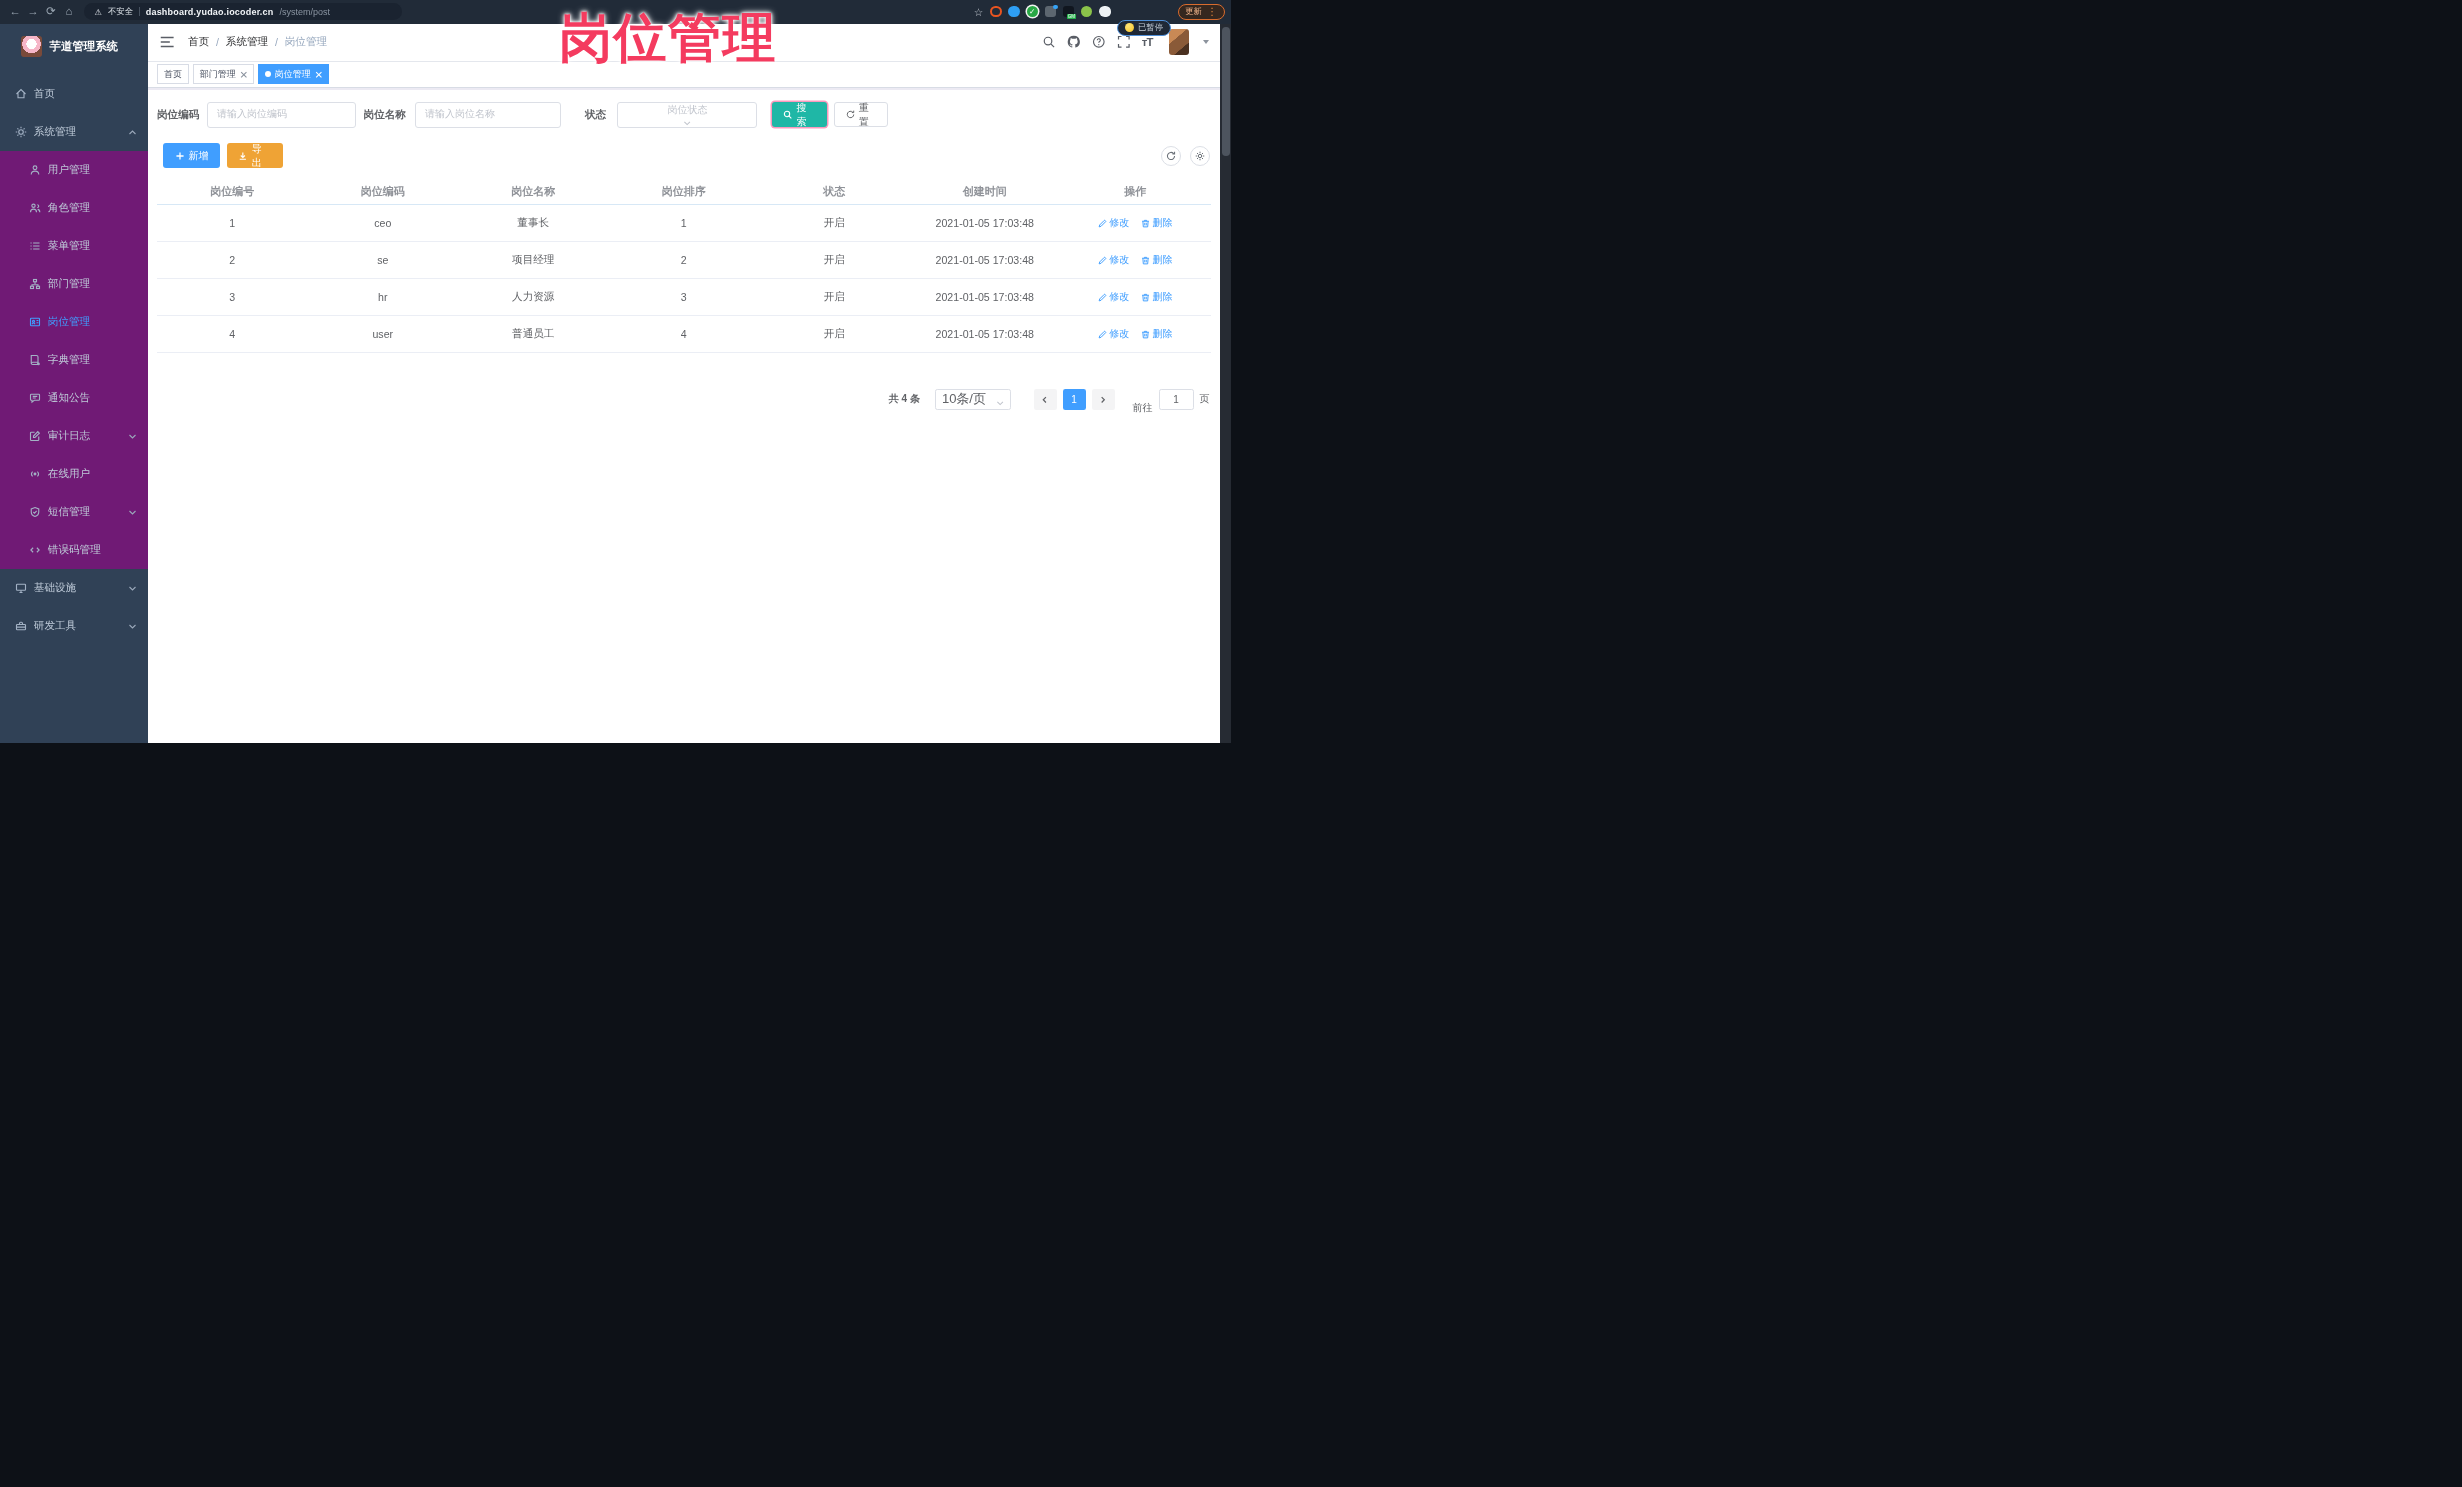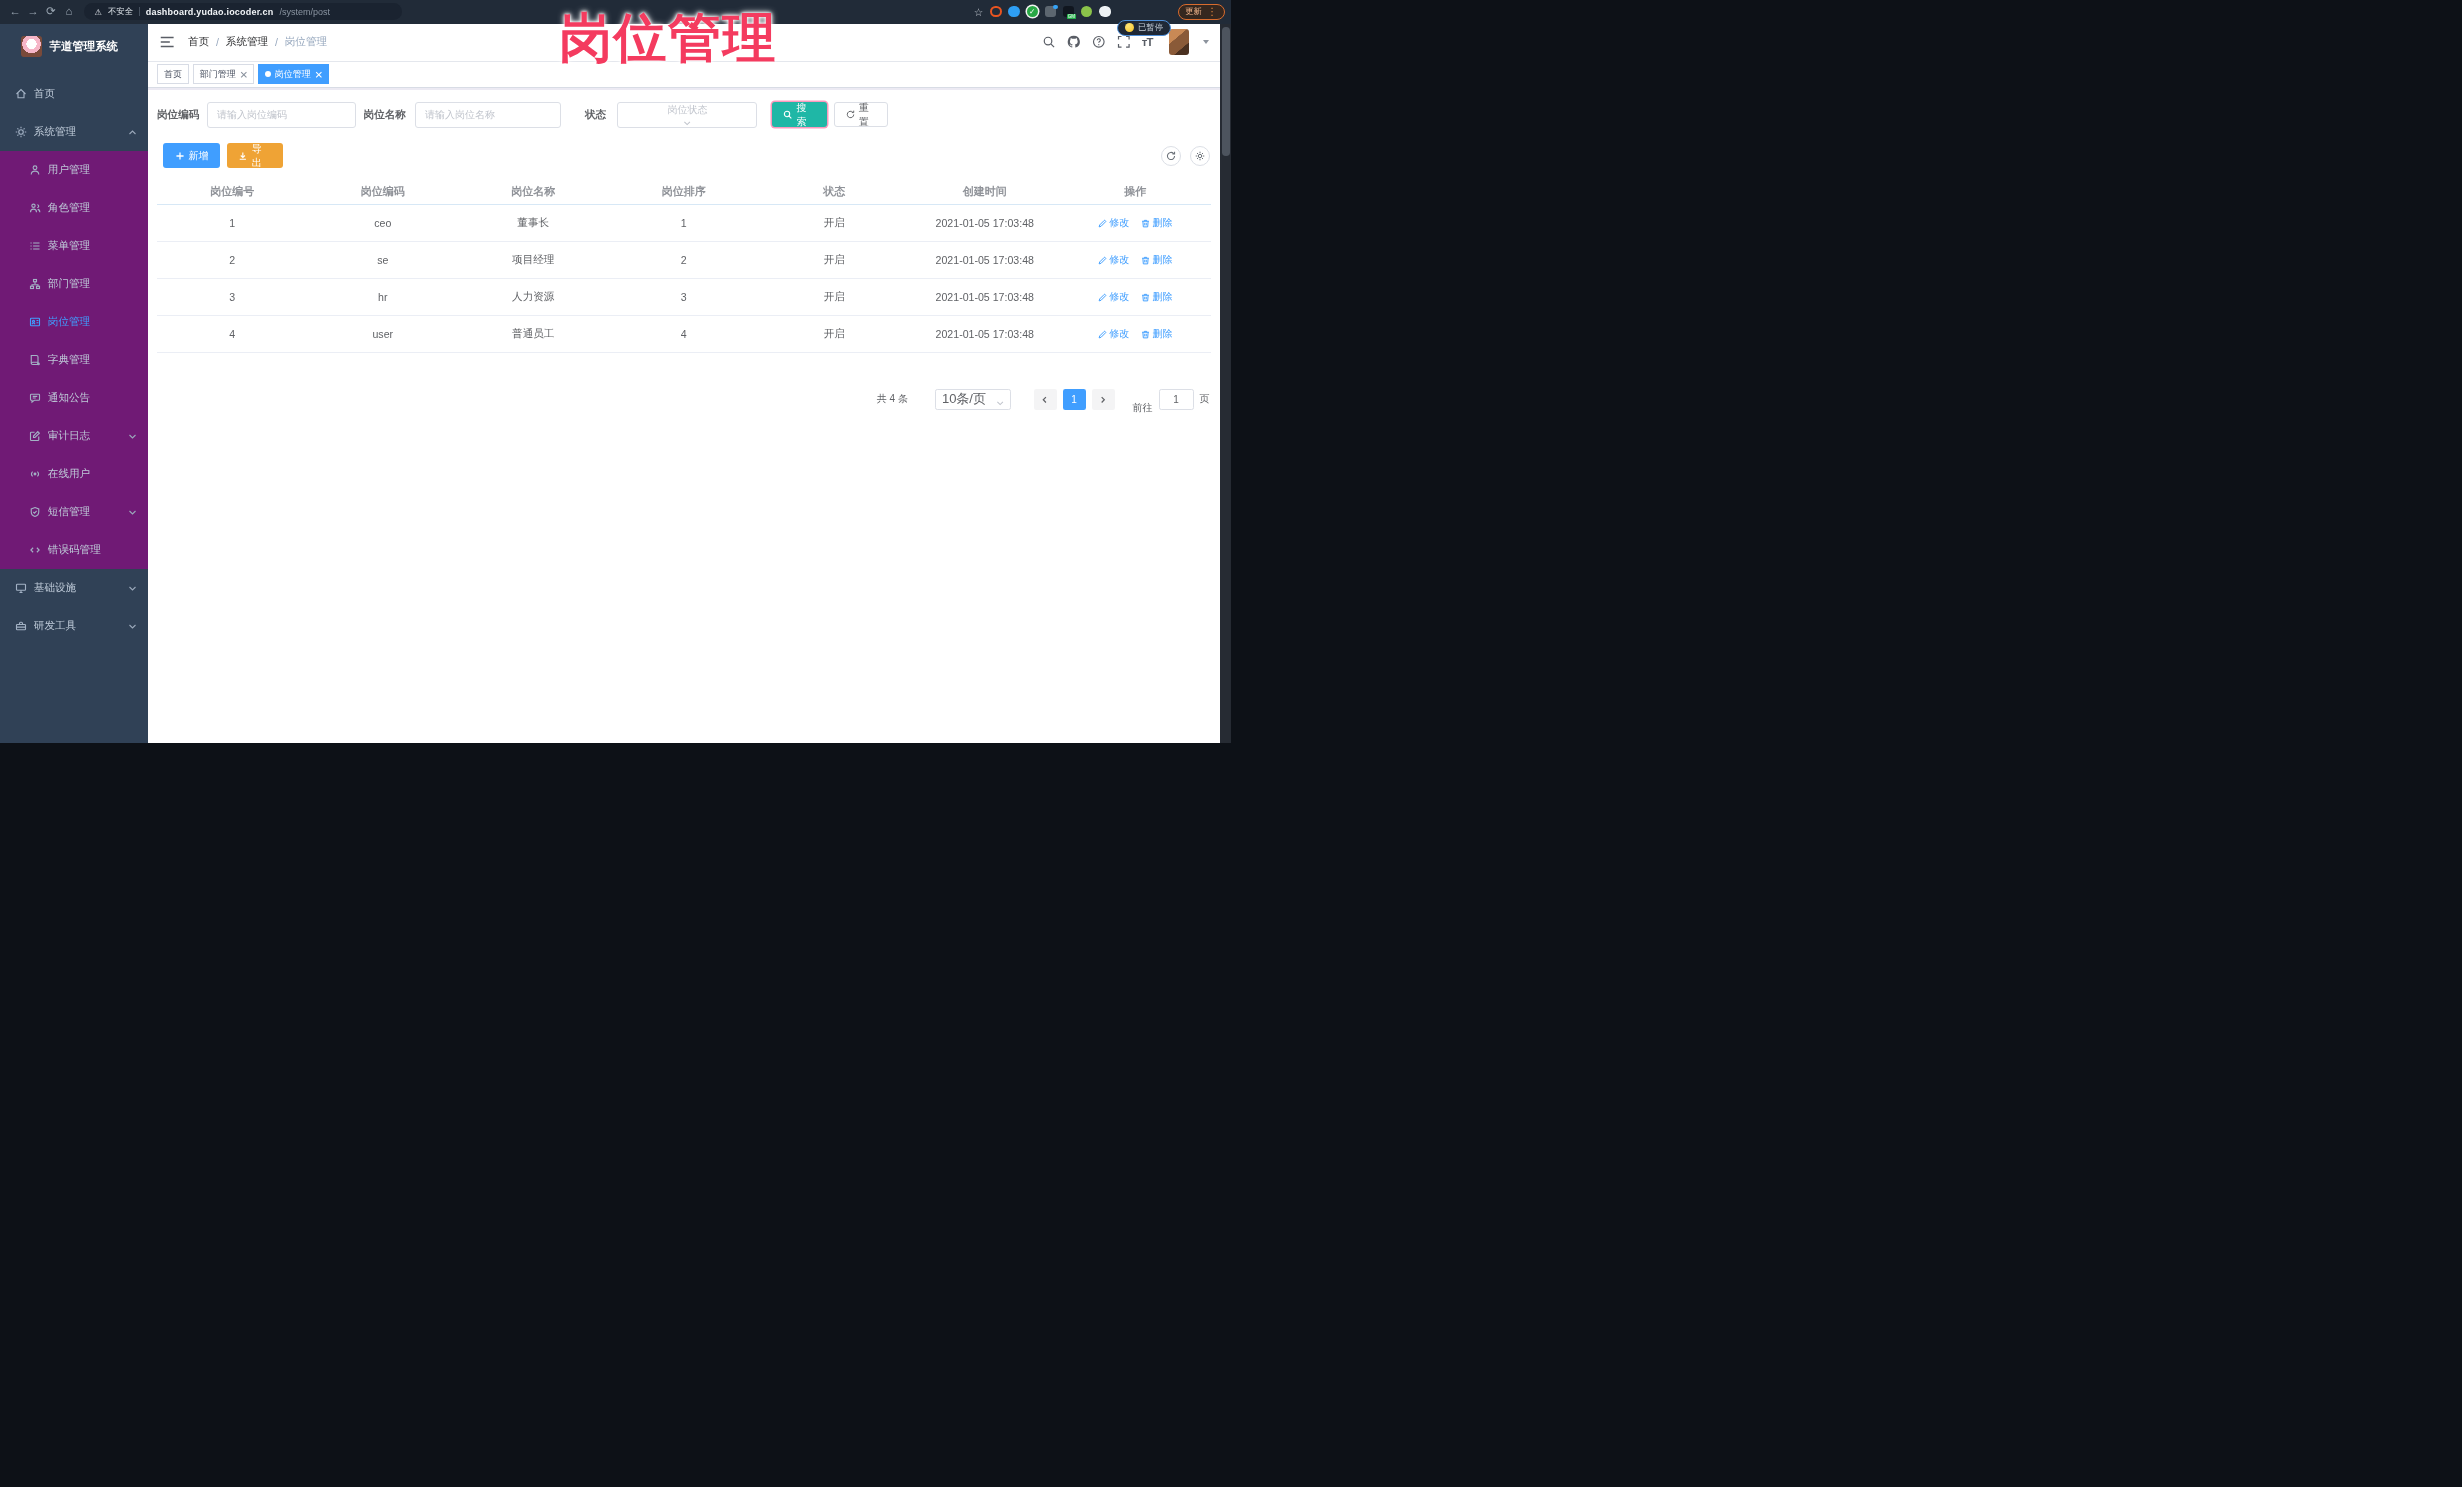--- a/index.html
+++ b/index.html
@@ -72,21 +72,21 @@
   .tag.active { background:#409eff; border-color:#409eff; color:#fff; }
   .tag.active .tx { color:#fff; }
   .tag-dot { width:6px; height:6px; border-radius:50%; background:#fff; }
 
   .content-gap { height:2.3px; background:#eceaf3; }
   .content { padding:0 9px; position:relative; }
 
   
   .filters { display:flex; align-items:center; margin-top:12px; height:26px; }
   .f-label { font-size:10.6px; font-weight:600; color:#606266; white-space:nowrap; }
-  .f-input { height:26px; border:0.8px solid #dcdfe6; border-radius:3px; padding:0 9px; font-size:10px; color:#606266; outline:none; font-family:Liberation Sans, sans-serif; }
+  .f-input { height:26px; border:0.8px solid #dcdfe6; border-radius:3px; padding:0 9px; font-size:10px; color:#606266; outline:none; font-family:Liberation Mono, monospace; }
   .f-input::placeholder { color:#c0c4cc; }
   .f-select { height:26px; border:0.8px solid #dcdfe6; border-radius:3px; padding:0 7.6px 0 9px; display:flex; align-items:center; justify-content:space-between; color:#c0c4cc; font-size:10px; cursor:pointer;flex-direction:column; }
   .sel-caret { width:8.3px; height:8.3px; color:#c0c4cc; }
   .btn { height:25px; border-radius:3px; display:inline-flex; align-items:center; justify-content:center; gap:3.8px; font-size:10px; cursor:pointer; border:0.8px solid transparent; padding:0 10.6px; }
   .btn .b-ico { width:10px; height:10px; }
   .btn-search { background:#1fb7a6; color:#fff; box-shadow:0 0 0 1.5px rgba(246,70,135,.55); }
   .btn-reset { background:#fff; border-color:#dcdfe6; color:#606266; }
   .btn-add { background:#409eff; color:#fff; }
   .btn-export { background:#efa335; color:#fff; }
 
@@ -101,21 +101,21 @@
   .t-col { width:14.28%; text-align:center; }
   .t-head .t-col { font-size:11px; font-weight:700; color:#909399; }
   .t-row { display:flex; height:37px; align-items:center; border-bottom:0.8px solid #ebeef5; }
   .t-row .t-col { font-size:10.6px; color:#606266; }
   .op-links { display:flex; justify-content:center; gap:12px; }
   .op-link { color:#409eff; font-size:10px; display:inline-flex; align-items:center; gap:2.3px; cursor:pointer; }
   .op-link svg { width:9px; height:9px; }
 
   
   .pager { display:flex; align-items:center; justify-content:flex-end; margin-top:30px; padding-right:1.5px; gap:6px; font-size:10px; color:#606266; }
-  .pg-total { margin-right:21px; }
+  .pg-total { margin-right:9px;font-weight:bold; }
   .pg-size { width:76px; height:21px; border:0.8px solid #dcdfe6; border-radius:2.3px; display:flex; align-items:center; justify-content:space-between; padding:0 6px; color:#606266; font-size:13px; cursor:pointer; margin-right:9px; }
   .pg-btn { width:23px; height:21px; border-radius:2.3px; background:#f4f4f5; color:#606266; display:flex; align-items:center; justify-content:center; cursor:pointer; }
   .pg-btn svg { width:7.6px; height:7.6px; }
   .pg-cur { width:23px; height:21px; border-radius:2.3px; background:#409eff; color:#fff; display:flex; align-items:center; justify-content:center; font-size:10px; cursor:pointer; }
   .pg-goto { margin-left:12px;margin-top:18px; }
   .pg-input { width:35px; height:21px; border:0.8px solid #dcdfe6; border-radius:2.3px; text-align:center; font-size:10px; color:#606266; outline:none; font-family:inherit; }
 
   
   .watermark { position:absolute; left:559px; top:3px; z-index:60; font-size:53px; font-weight:bold; color:#f43b5f; letter-spacing:1.5px; pointer-events:none;
     text-shadow:0 0 2.3px #fff,0 0 4.5px #fff,0 0 7.6px rgba(255,255,255,.9); }

